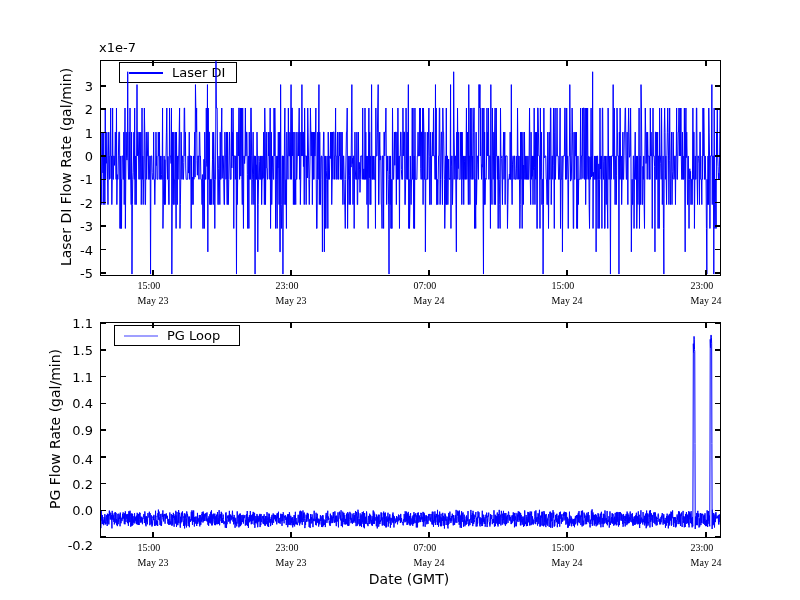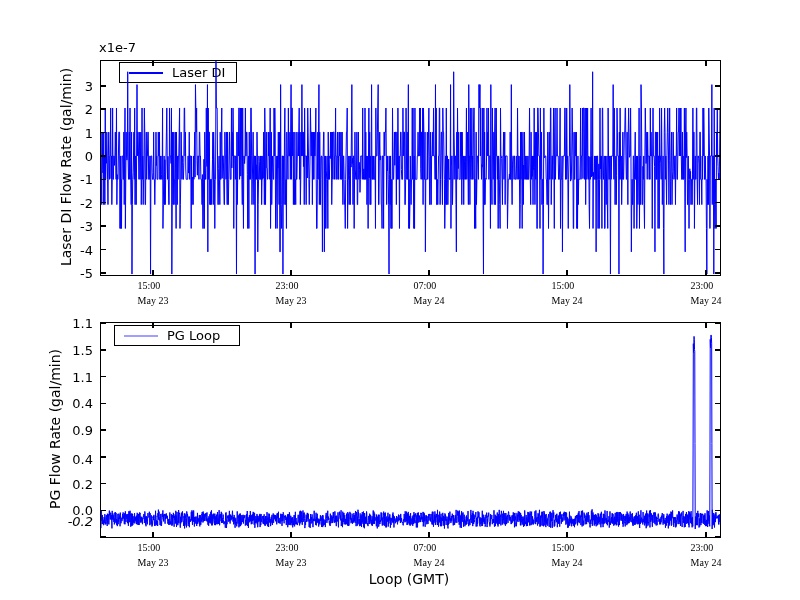--- a/index.html
+++ b/index.html
@@ -138,21 +138,21 @@
       <div class="tick" style="right: 0px; top: 133px; width: 5px; height: 1.5px;"></div>
       <div class="ytick-label" style="top: 136px;">0.4</div>
       <div class="tick" style="left: 0px; top: 159.75px; width: 5px; height: 1.5px;"></div>
       <div class="tick" style="right: 0px; top: 159.75px; width: 5px; height: 1.5px;"></div>
       <div class="ytick-label" style="top: 160.5px;">0.2</div>
       <div class="tick" style="left: 0px; top: 186.5px; width: 5px; height: 1.5px;"></div>
       <div class="tick" style="right: 0px; top: 186.5px; width: 5px; height: 1.5px;"></div>
       <div class="ytick-label" style="top: 187.25px;">0.0</div>
       <div class="tick" style="left: 0px; top: 213.25px; width: 5px; height: 1.5px;"></div>
       <div class="tick" style="right: 0px; top: 213.25px; width: 5px; height: 1.5px;"></div>
-      <div class="ytick-label" style="top: 198px; font-style: italic;">-0.2</div>
+      <div class="ytick-label" style="top: 222px;">-0.2</div>
       <div class="tick" style="left: 51.246px; bottom: 0px; width: 1.5px; height: 5px;"></div>
       <div class="tick" style="left: 51.246px; top: 0px; width: 1.5px; height: 5px;"></div>
       <div class="xtick-label" style="left: 51.996px;">
         <div>15:00</div>
         <div>May 23</div>
       </div>
       <div class="tick" style="left: 189.283px; bottom: 0px; width: 1.5px; height: 5px;"></div>
       <div class="tick" style="left: 189.283px; top: 0px; width: 1.5px; height: 5px;"></div>
       <div class="xtick-label" style="left: 190.033px;">
         <div>23:00</div>
@@ -171,15 +171,15 @@
         <div>May 24</div>
       </div>
       <div class="tick" style="left: 604.261px; bottom: 0px; width: 1.5px; height: 5px;"></div>
       <div class="tick" style="left: 604.261px; top: 0px; width: 1.5px; height: 5px;"></div>
       <div class="xtick-label" style="left: 605.011px;">
         <div>23:00</div>
         <div>May 24</div>
       </div>
     </div>
 
-  <div class="xlabel">Loop (GMT)</div>
+  <div class="xlabel">Date (GMT)</div>
 
 </div>
 
 </body></html>

